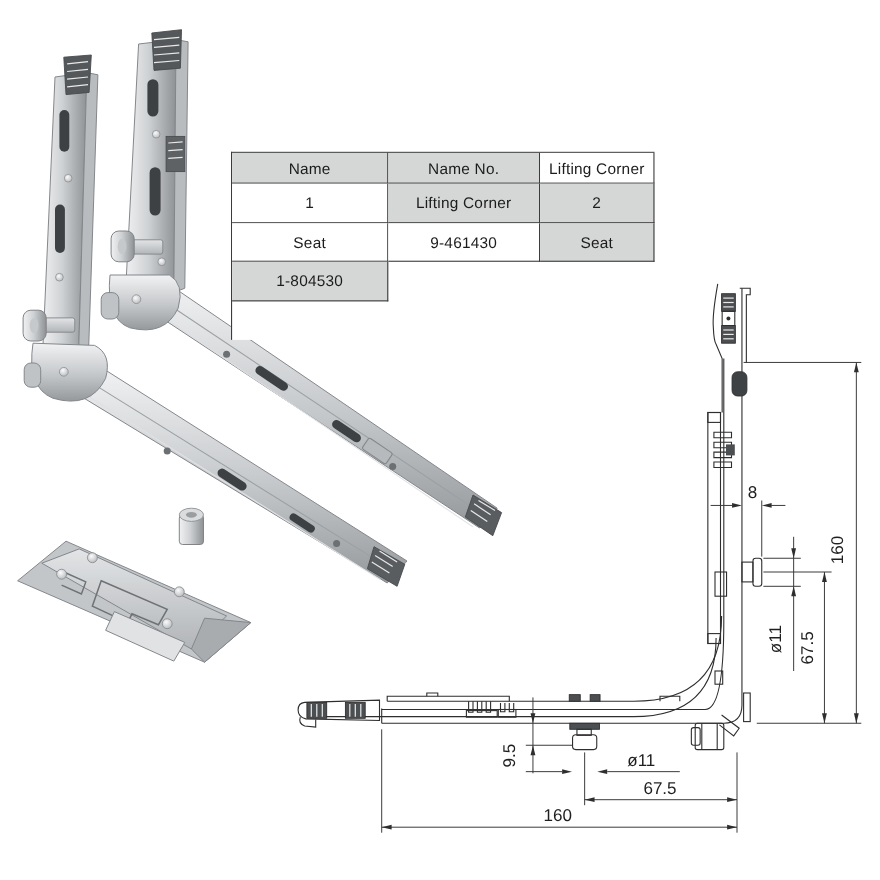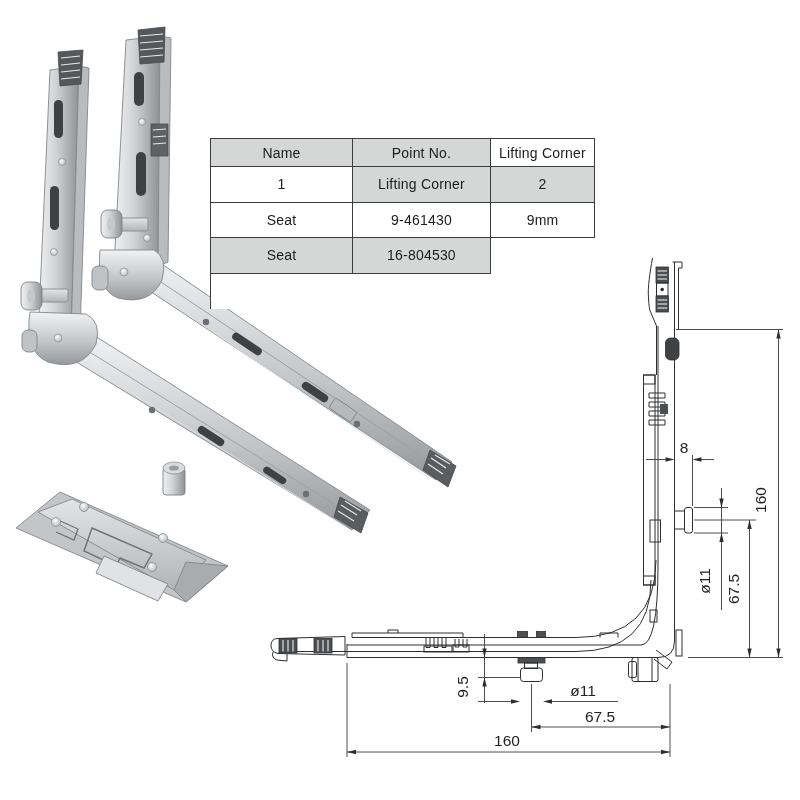--- a/index.html
+++ b/index.html
@@ -154,34 +154,33 @@
     <circle cx="56" cy="522" r="4.5" fill="url(#screwG)" stroke="#8a8d90" stroke-width="0.8"></circle>
     <circle cx="163" cy="538" r="4.5" fill="url(#screwG)" stroke="#8a8d90" stroke-width="0.8"></circle>
     <circle cx="152" cy="567" r="4.5" fill="url(#screwG)" stroke="#8a8d90" stroke-width="0.8"></circle>
     <polygon points="104,556 168,584 158,601 96,573" fill="#e0e2e4" class="pOut"></polygon>
     <polygon points="186,562 228,566 186,602 174,590" fill="#a9acaf" class="pOut"></polygon>
   </g>
 </svg>
 
 <div class="spec-table">
   <div class="cell g">Name</div>
-  <div class="cell g">Point No.</div>
+  <div class="cell g">Name No.</div>
 
   <div class="cell w">Lifting Corner</div>
   <div class="cell w">1</div>
 
   <div class="cell g">Lifting Corner</div>
   <div class="cell g">2</div>
 
   <div class="cell w">Seat</div>
   <div class="cell w">9-461430</div>
-  <div class="cell w">9mm</div>
 
   <div class="cell g">Seat</div>
-  <div class="cell g">16-804530</div>
+  <div class="cell g">1-804530</div>
 </div>
 
 <svg class="layer" viewBox="0 0 800 800">
 
   <g>
     <path class="dline" d="M674.5,262 V641 Q674.5,657.5 658,657.5 H347"></path>
     <path class="dline" d="M658,326 V565 Q658,645 641,645 H347"></path>
     <path class="dline" d="M352,637.5 H576 Q656,637.5 656,560"></path>
     <path class="dline" d="M290,651.5 H576 Q651,651.5 651,580"></path>
     <path class="dline" d="M652.5,258 C650,272 647.5,288 648.5,298 Q649,310 651,313 L656.5,326 V375"></path>

